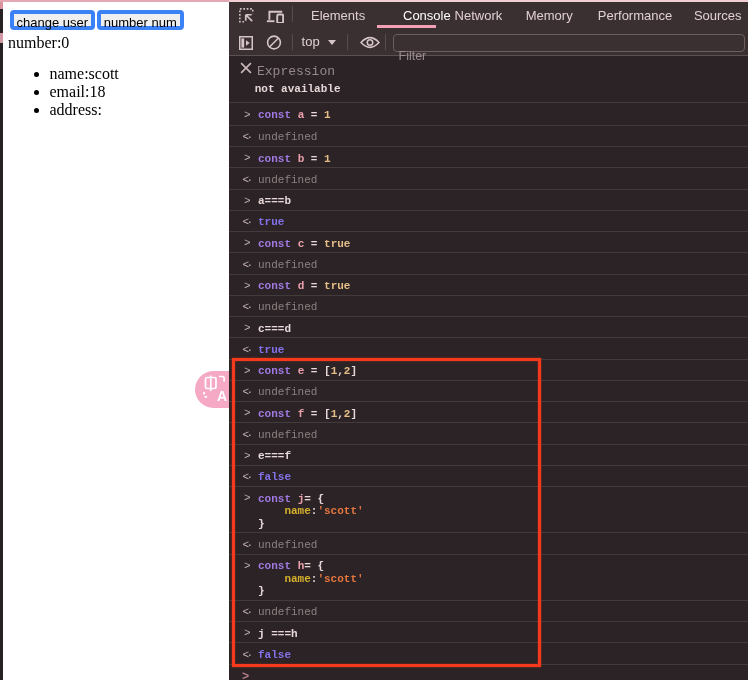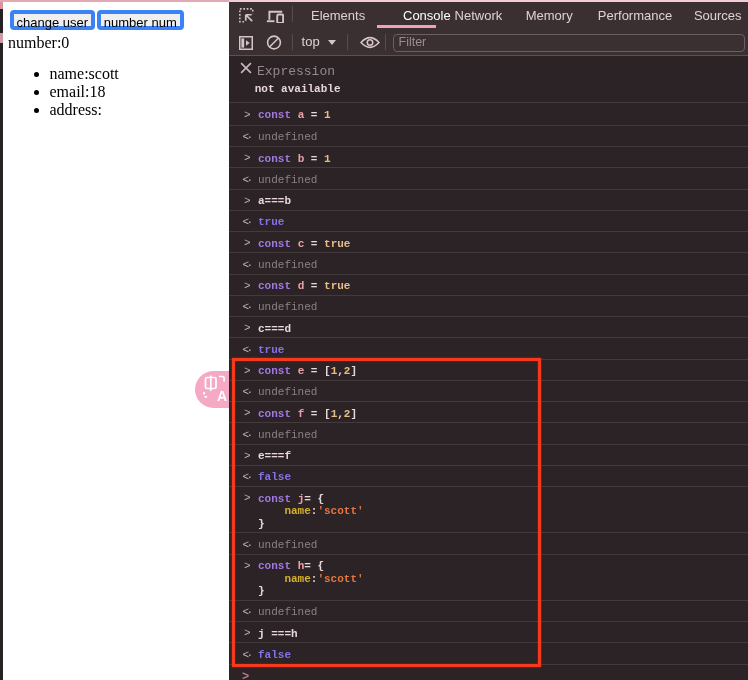--- a/index.html
+++ b/index.html
@@ -107,21 +107,21 @@
                   border-left:4.5px solid transparent; border-right:4.5px solid transparent;
                   border-top:5px solid #d6c5c7;"></div>
       <div class="vsep" style="left:118px; top:6px; height:16px;"></div>
       <svg width="20" height="13" viewBox="0 0 19 12" style="position:absolute;left:130.6px;top:8.2px">
         <path d="M1 6 Q9.5 -3.2 18 6 Q9.5 15.2 1 6 Z" fill="none" stroke="#d6c5c7" stroke-width="1.5"></path>
         <circle cx="9.5" cy="6" r="2.6" fill="none" stroke="#d6c5c7" stroke-width="1.5"></circle>
       </svg>
       <div class="vsep" style="left:155.5px; top:6px; height:16px;"></div>
       <div style="position:absolute; left:163.5px; top:5.5px; width:352px; height:18px;
                   border:1px solid #6e5e60; border-radius:4px;">
-        <span style="position:absolute; left:5px; top:0; font:12.5px 'Liberation Sans'; color:#9b8d8f;">Filter</span>
+        <span style="position:absolute; left:5px; top:14px; font:12.5px 'Liberation Sans'; color:#9b8d8f;">Filter</span>
       </div>
     </div>
 
     <svg width="12" height="12" viewBox="0 0 11 11" style="position:absolute;left:10.5px;top:60px">
       <path d="M1 1 L10 10 M10 1 L1 10" stroke="#c9b7b9" stroke-width="1.5"></path>
     </svg>
     <div class="mono" style="position:absolute; left:28px; top:61.5px; font-size:13px; color:#97898b;">Expression</div>
     <div class="mono" style="position:absolute; left:25.7px; top:80.5px; font-size:11px; font-weight:700; color:#e7d7d9;">not&nbsp;available</div>
 
 <div class="row" style="top:100.40px;height:21.25px">

